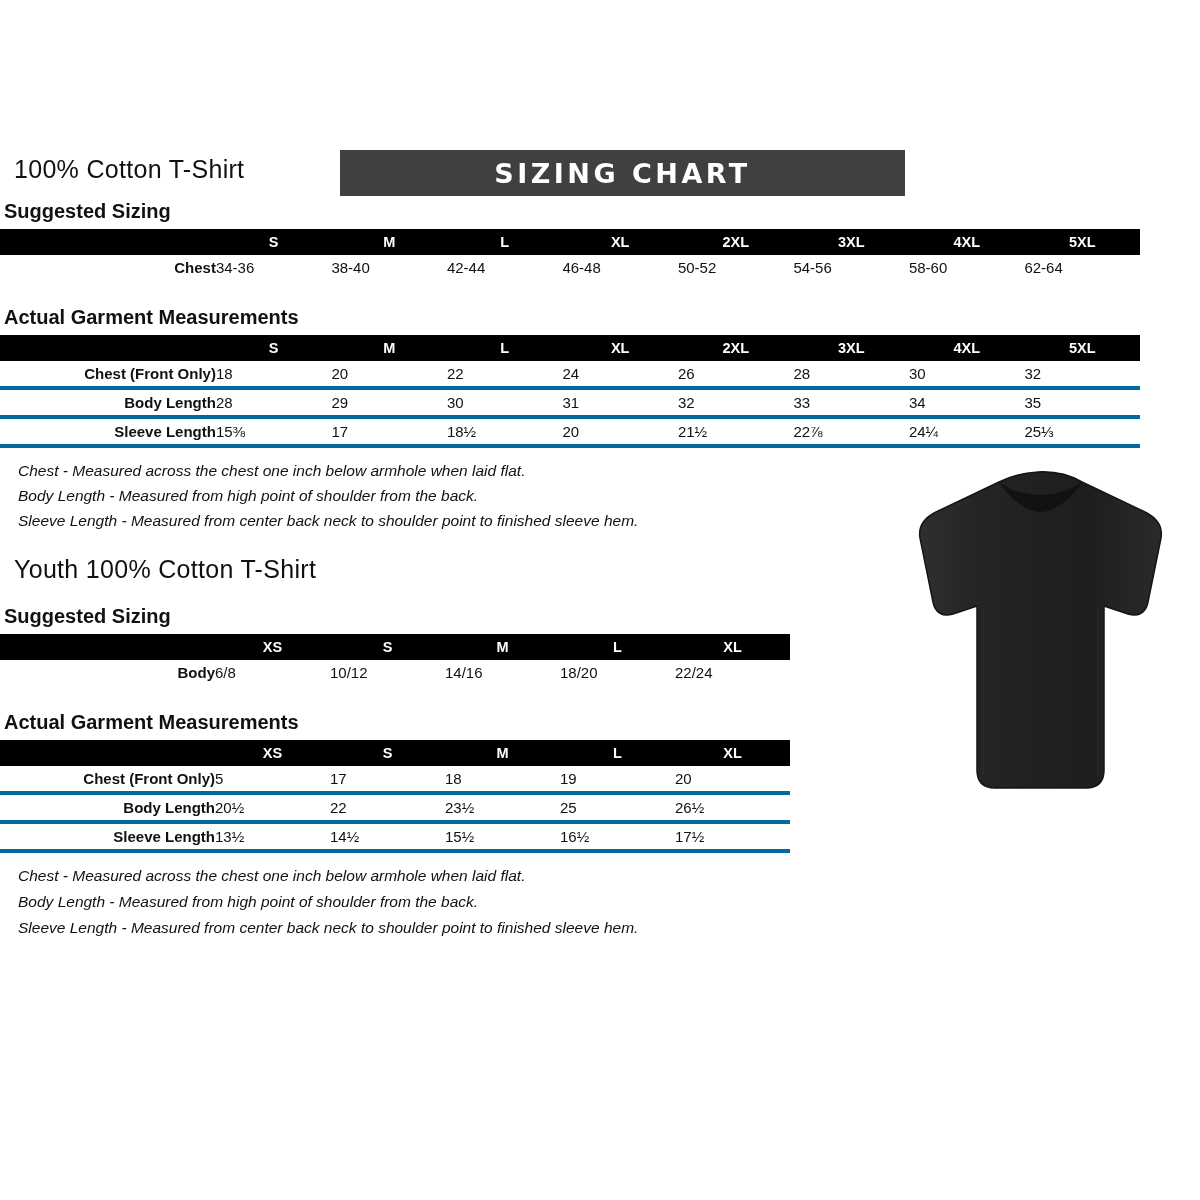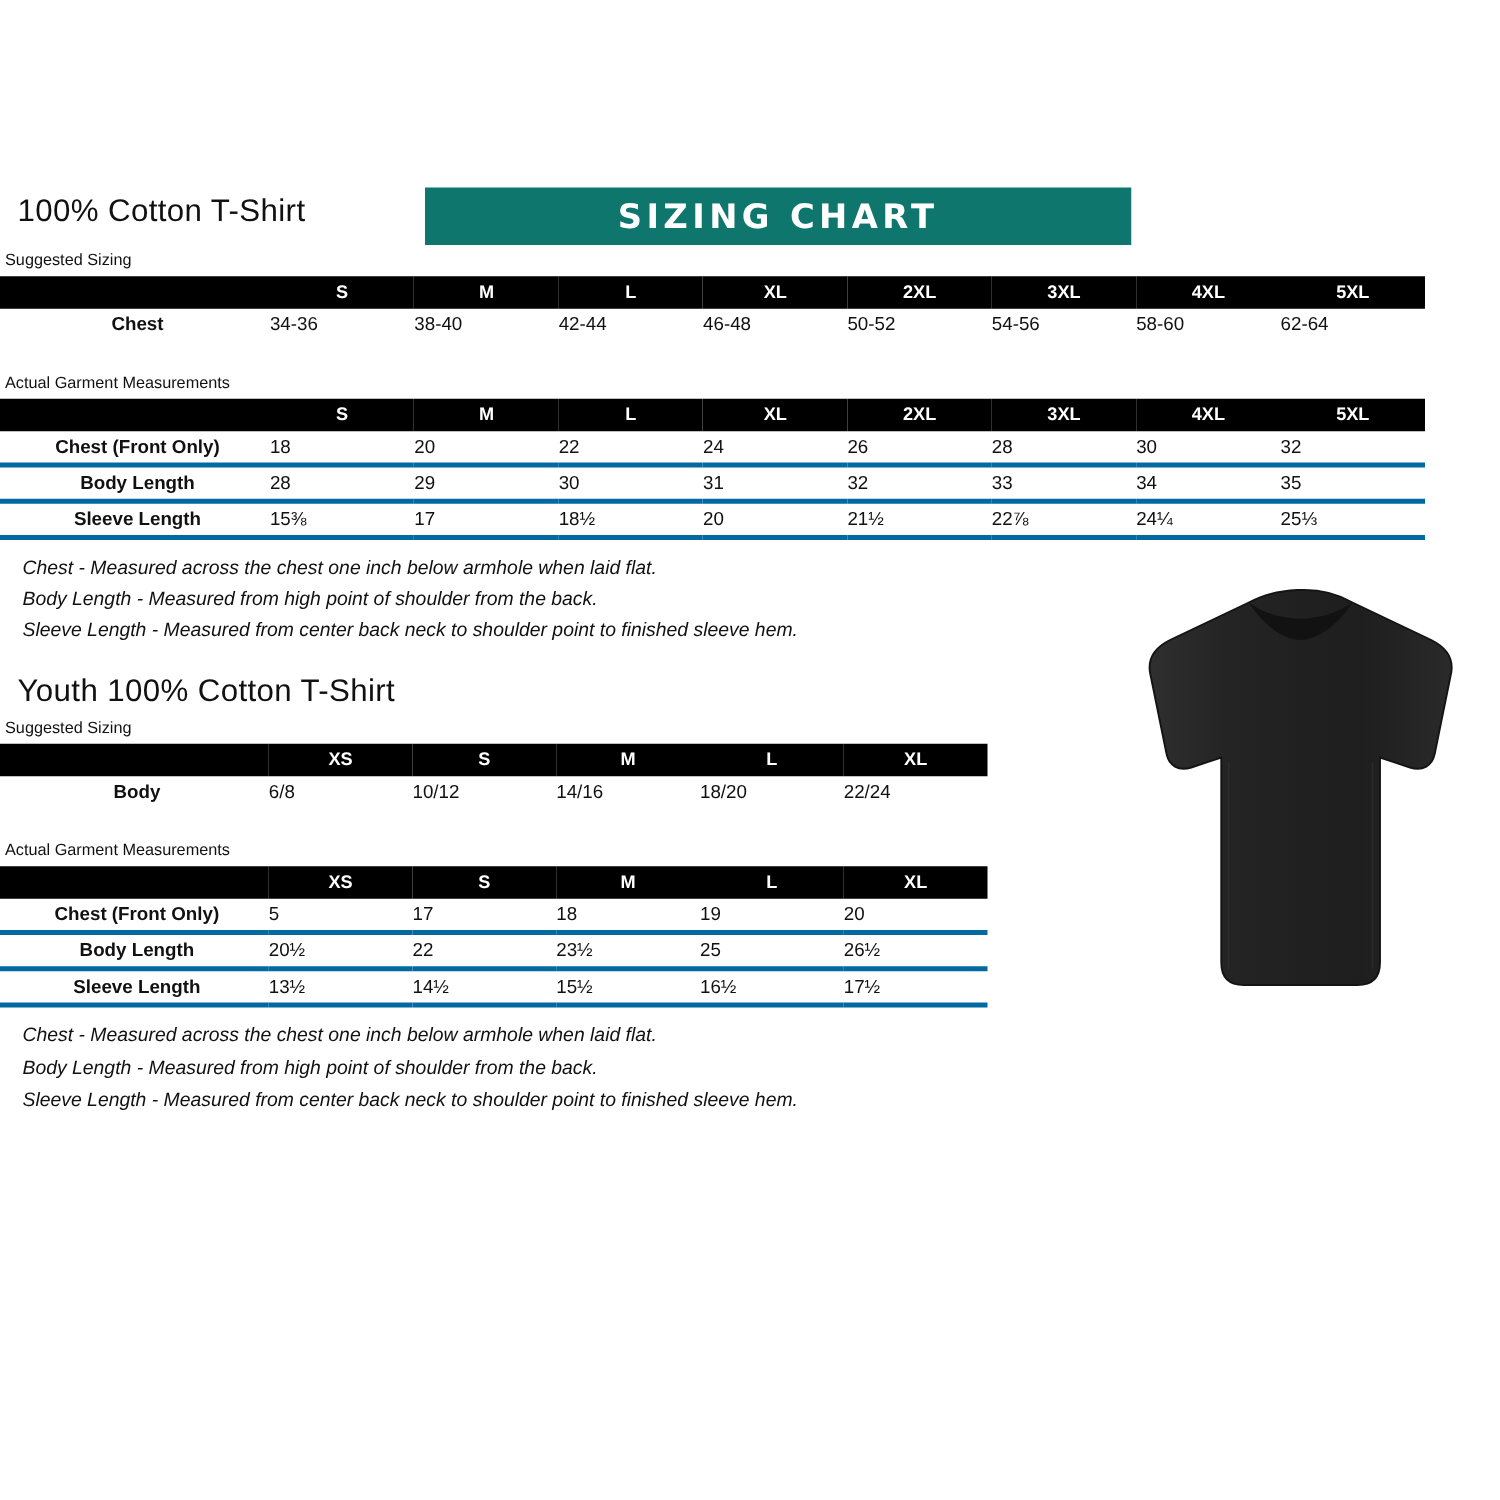--- a/index.html
+++ b/index.html
@@ -27,43 +27,43 @@
     left: 0px;
     top: 150px;
     width: 950px;
   }
 
   
   .section-title {
     font-size: 25px;
     font-weight: 400;
     letter-spacing: 0.3px;
-    margin: 0 0 6px 14px;
+    margin: 0 0 21px 14px;
     color: #111;
   }
   .sub-label {
-    font-size: 13px;
-    font-weight: 400;
+    font-size: 20px;
+    font-weight: 700;
     margin: 0 0 6px 4px;
     color: #111;
   }
 
   
   .banner-row {
     position: relative;
     height: 46px;
     margin-bottom: 4px;
   }
   .banner {
     position: absolute;
     left: 340px;
     top: 0px;
     width: 565px;
     height: 46px;
-    background: #0f766e;
+    background: #404040;
     color: #ffffff;
     display: flex;
     align-items: center;
     justify-content: center;
   }
   .banner-text {
     font-size: 27px;
     font-weight: bold;
     letter-spacing: 3.5px;
     font-family: "DejaVu Sans", sans-serif;
@@ -100,21 +100,21 @@
   thead th.lbl {
     text-align: left;
   }
   tbody td {
     font-size: 15px;
     height: 25px;
     padding: 0;
     color: #111;
   }
   tbody td.lbl {
-    text-align: center;
+    text-align: right;
     padding-left: 4px;
     font-weight: bold;
   }
   tbody tr.rule td {
     border-bottom: 4px solid #0369a1;
   }
   table.adult col.first { width: 215px; }
   table.adult col.col { width: 115px; }
   table.youth col.first { width: 215px; }
   table.youth col.col { width: 115px; }

